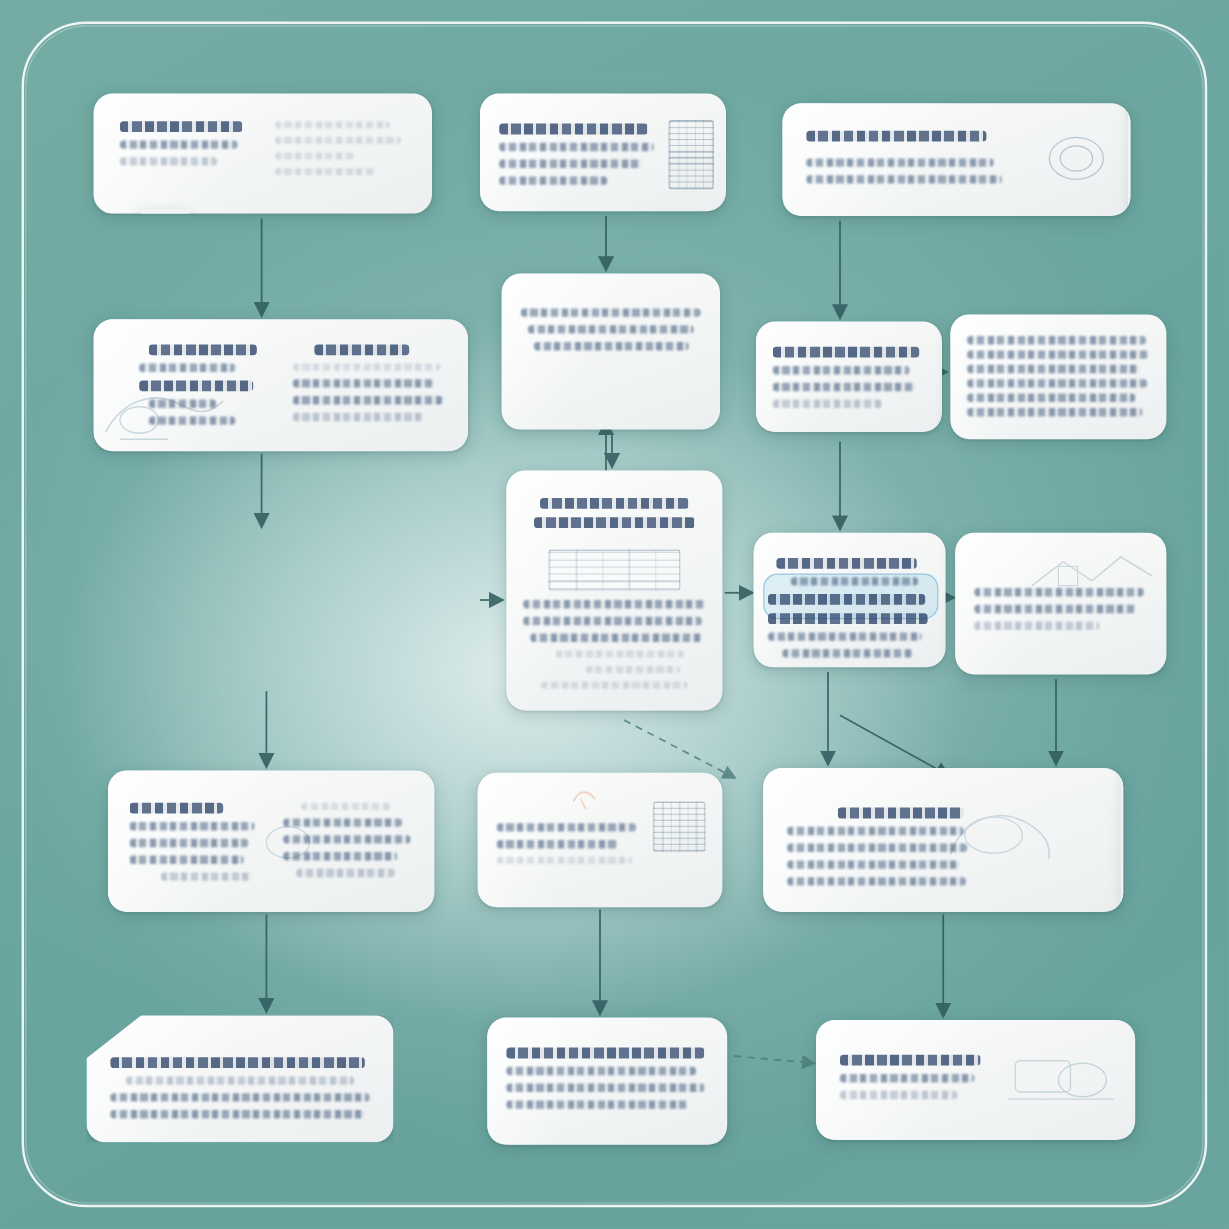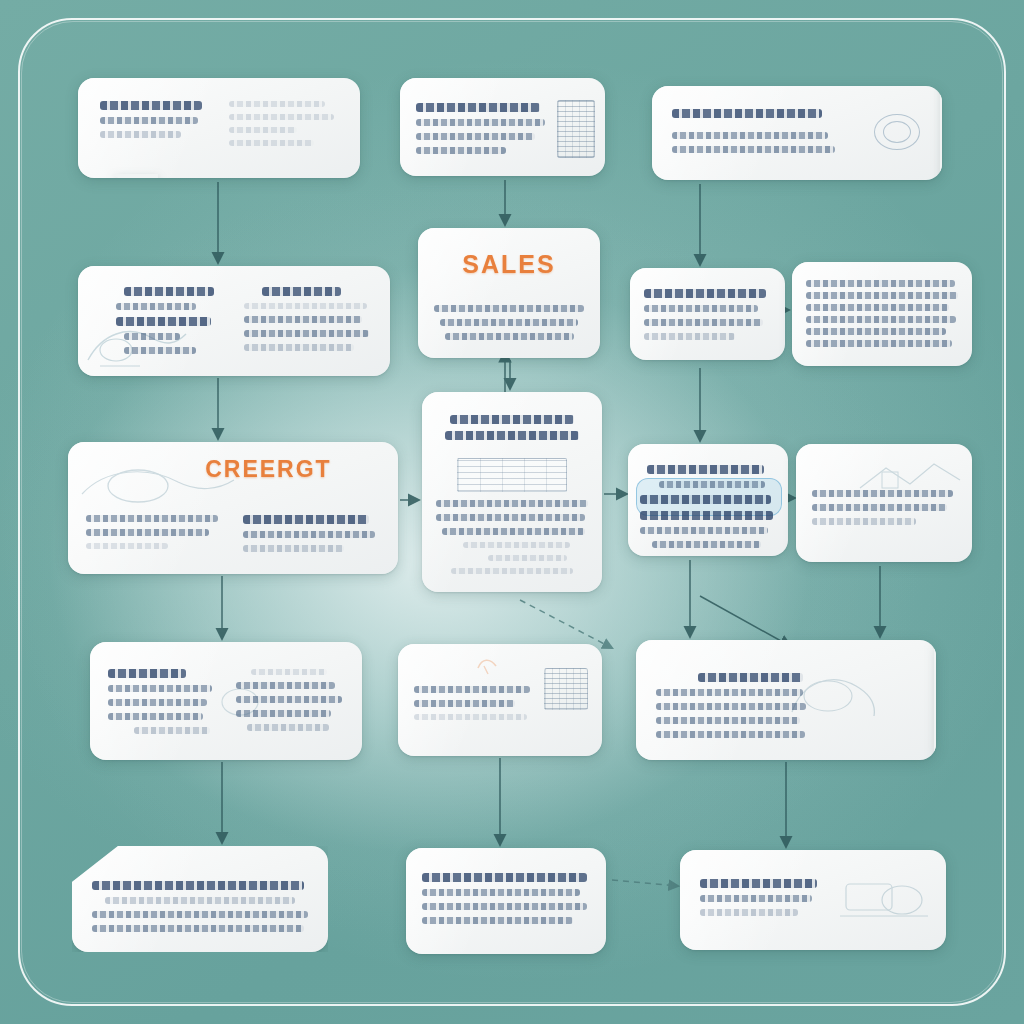--- a/index.html
+++ b/index.html
@@ -236,21 +236,20 @@
         <div class="ln vf" style="width:96%"></div>
         <div class="ln" style="width:92%"></div>
         <div class="ln" style="width:98%"></div>
         <div class="ln f" style="width:86%"></div>
       </div>
     </div>
   </div>
 
   <div class="card" style="left:418px;top:228px;width:182px;height:130px;padding:22px 16px;">
     <span class="sheen"></span>
-    <div class="word-orange" style="font-size:25px;margin-bottom:26px;">SALES</div>
     <div class="txt">
       <div class="ln" style="width:100%"></div>
       <div class="ln" style="width:92%;margin-left:4%"></div>
       <div class="ln" style="width:86%;margin-left:7%"></div>
     </div>
   </div>
 
   <div class="card" style="left:630px;top:268px;width:155px;height:92px;padding:14px 14px;">
     <span class="sheen"></span>
     <div class="txt">
@@ -266,40 +265,20 @@
     <div class="txt">
       <div class="ln" style="width:98%;margin:5px 0"></div>
       <div class="ln" style="width:100%;margin:5px 0"></div>
       <div class="ln" style="width:94%;margin:5px 0"></div>
       <div class="ln" style="width:99%;margin:5px 0"></div>
       <div class="ln" style="width:92%;margin:5px 0"></div>
       <div class="ln" style="width:96%;margin:5px 0"></div>
     </div>
   </div>
 
-  <div class="card" style="left:68px;top:442px;width:330px;height:132px;padding:22px 18px;">
-    <span class="sheen"></span>
-    <svg class="sketch" style="left:10px;top:14px;width:160px;height:64px;" viewBox="0 0 160 64">
-      <ellipse cx="60" cy="30" rx="30" ry="16" stroke="#6b93a4" stroke-width="1.3" fill="none"></ellipse>
-      <path d="M4,38 C28,12 70,10 100,26 C120,36 140,34 156,24" stroke="#6b93a4" stroke-width="1.2" fill="none"></path>
-    </svg>
-    <div class="word-orange" style="position:absolute;left:50%;top:14px;transform:translateX(-22%);font-size:23px;">CREERGT</div>
-    <div class="col2" style="margin-top:44px">
-      <div>
-        <div class="ln" style="width:96%"></div>
-        <div class="ln" style="width:90%"></div>
-        <div class="ln vf" style="width:60%"></div>
-      </div>
-      <div>
-        <div class="ln h" style="width:92%"></div>
-        <div class="ln" style="width:96%"></div>
-        <div class="ln f" style="width:74%"></div>
-      </div>
-    </div>
-  </div>
 
   <div class="card" style="left:422px;top:392px;width:180px;height:200px;padding:16px 14px;">
     <span class="sheen"></span>
     <div class="txt">
       <div class="ln h" style="width:82%;margin-left:9%"></div>
       <div class="ln h" style="width:88%;margin-left:6%"></div>
     </div>
     <div class="mini-table" style="width:108px;height:32px;margin-top:18px;"></div>
     <div class="txt" style="margin-top:8px">
       <div class="ln" style="width:100%"></div>

